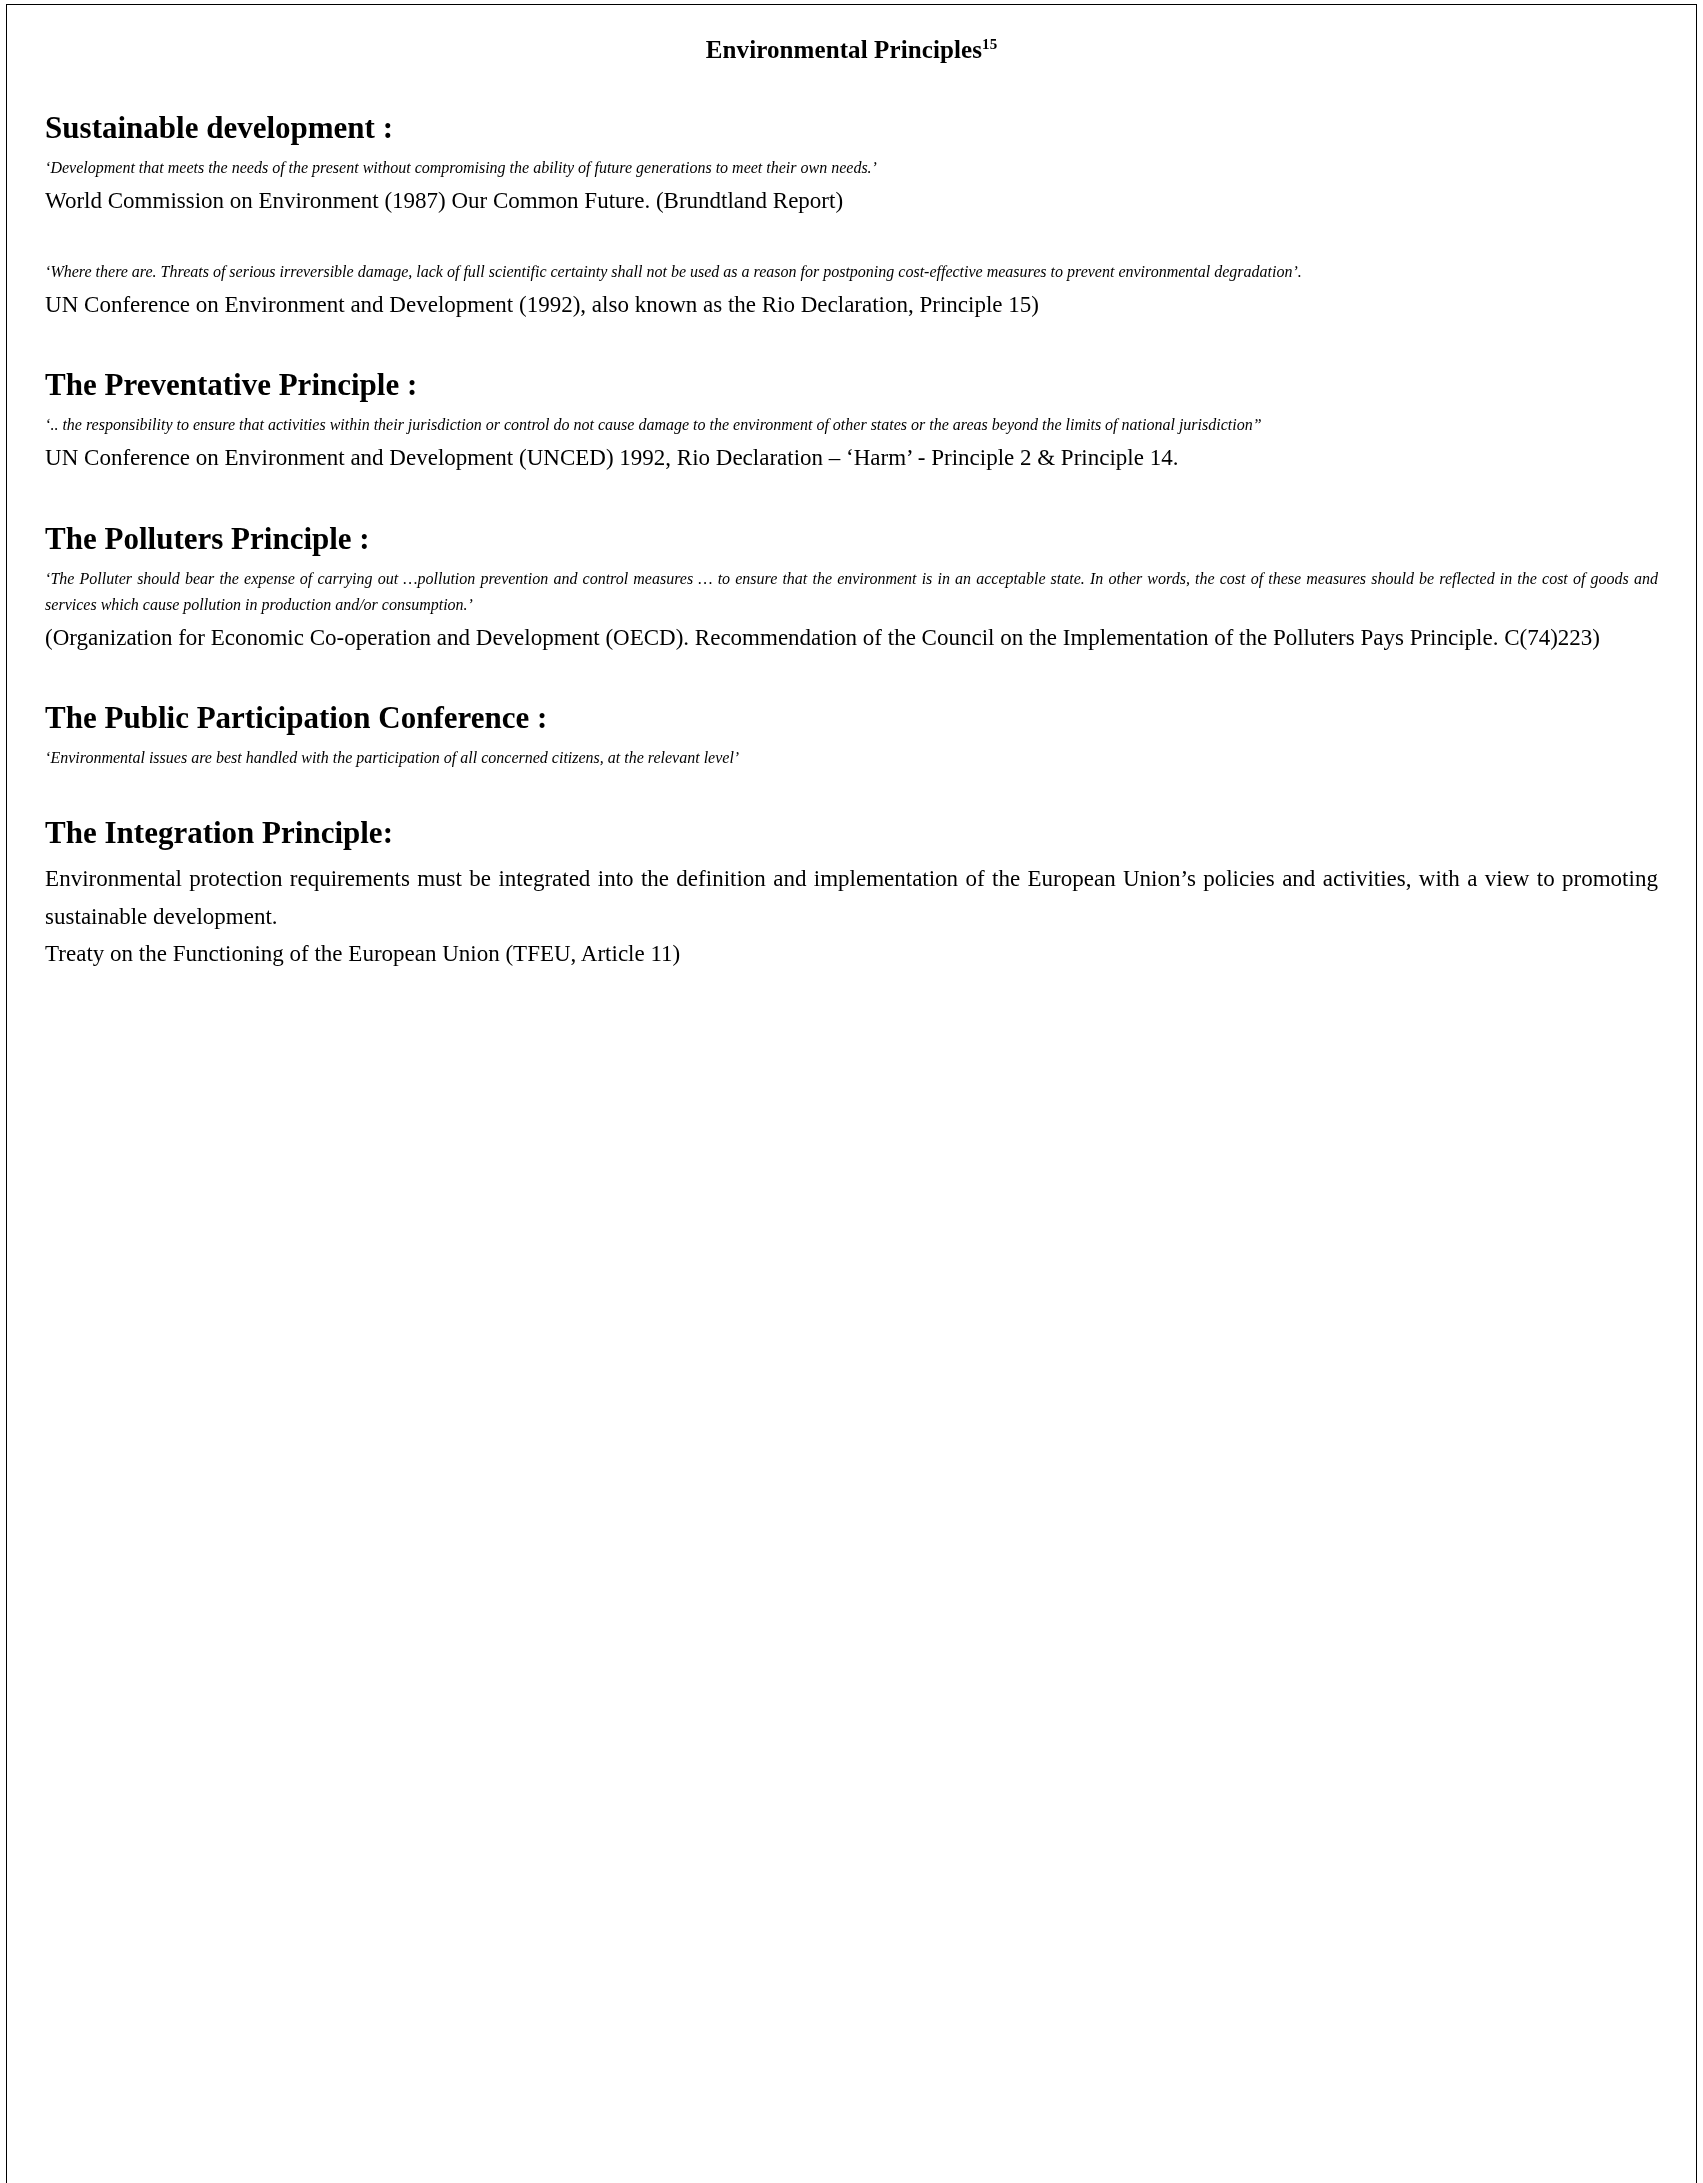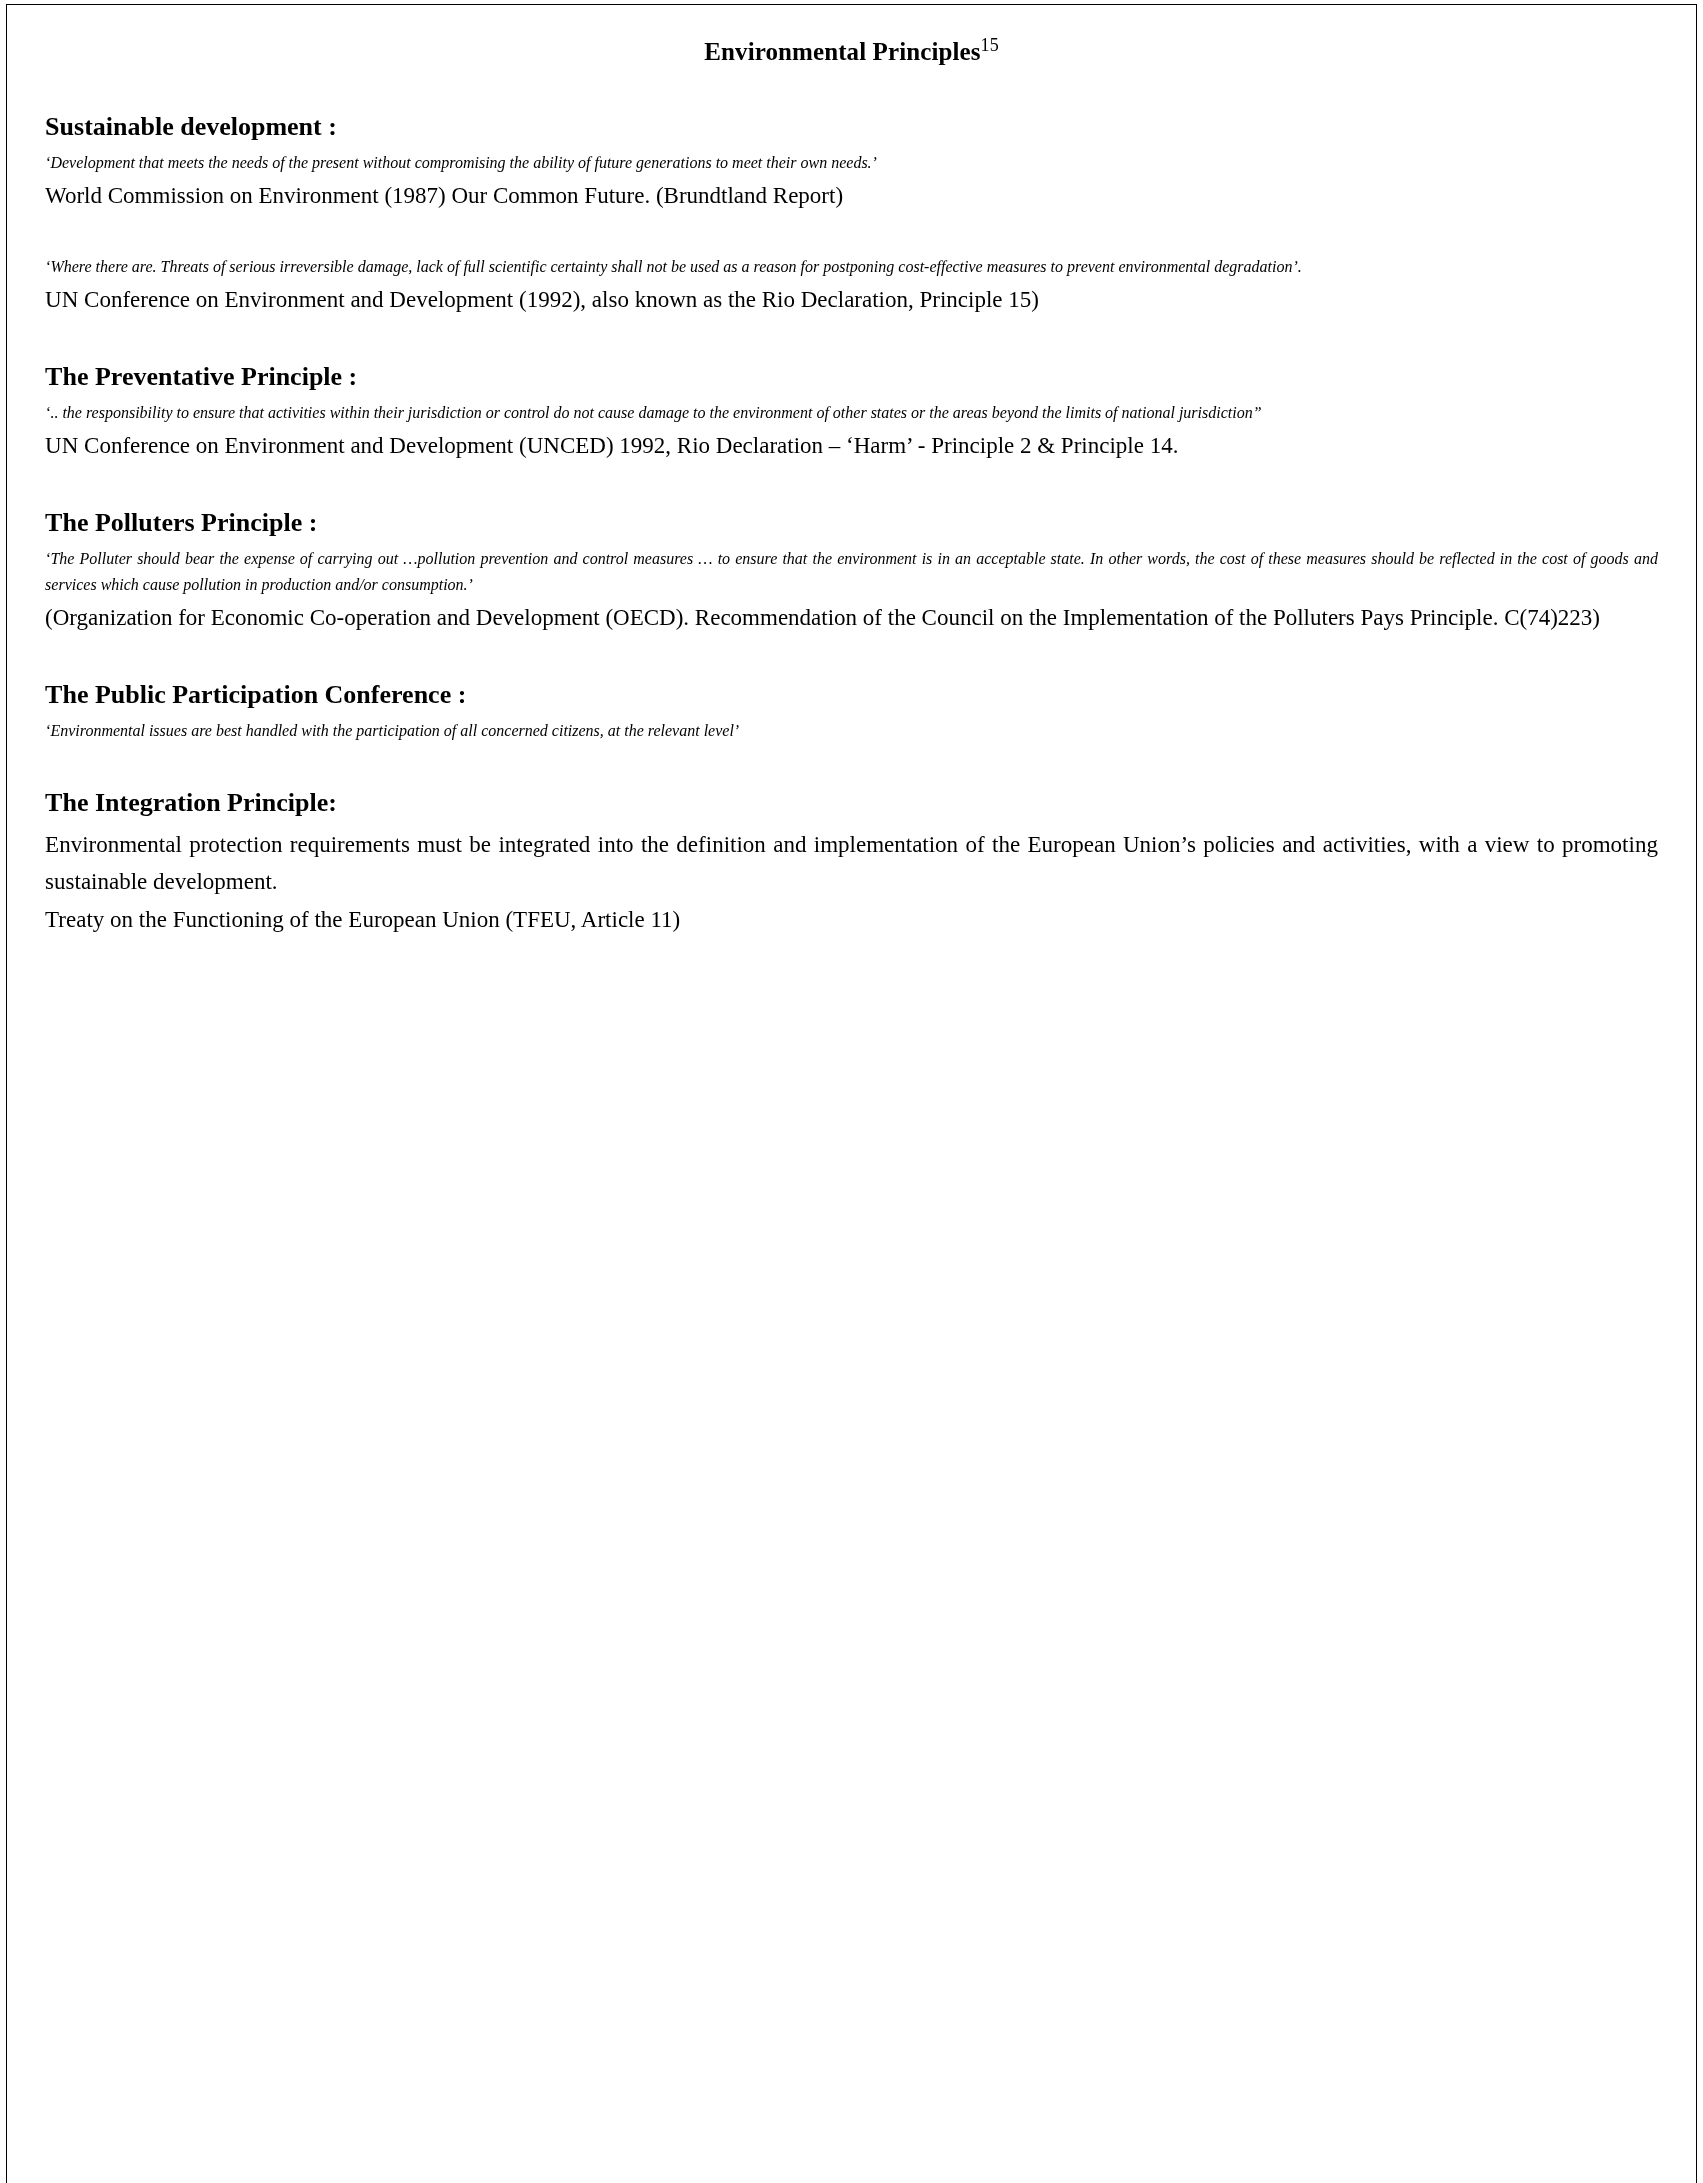--- a/index.html
+++ b/index.html
@@ -29,33 +29,33 @@
   }
   .doc-title {
     text-align: center;
     font-weight: bold;
     font-size: 25px;
     line-height: 1.2;
     margin: 7.9px 0 0 0;
     letter-spacing: 0.1px;
   }
   .doc-title sup {
-    font-size: 18px;
+    font-size: 15px;
     vertical-align: super;
-    font-weight: normal;
+    font-weight: bold;
   }
   .section {
     margin-top: 40px;
   }
   .section:first-of-type {
     margin-top: 52px;
   }
   .heading {
     font-weight: bold;
-    font-size: 26px;
+    font-size: 31px;
     line-height: 1.45;
     margin: 0 0 4.4px 0;
   }
   .quote {
     font-style: italic;
     font-size: 16px;
     line-height: 1.62;
     text-align: justify;
     text-justify: inter-word;
     margin: 0 0 0.9px 0;

